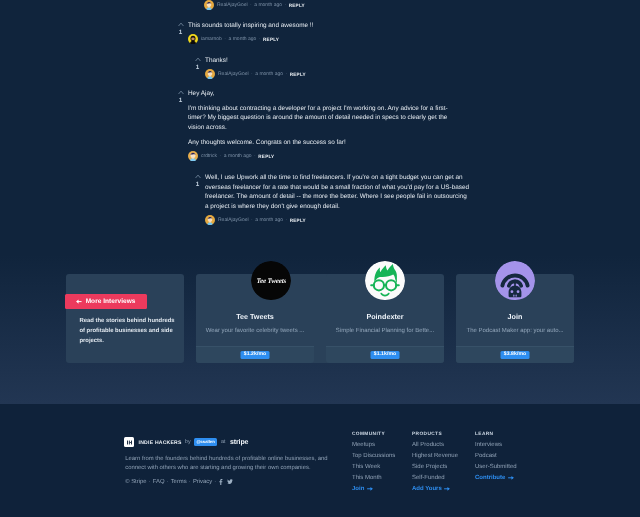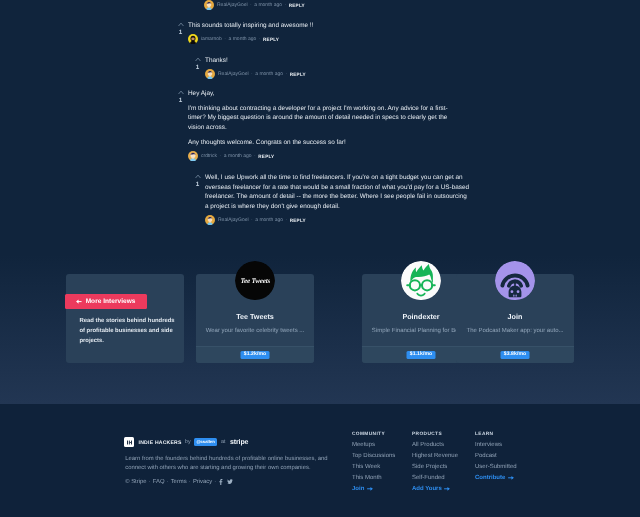--- a/index.html
+++ b/index.html
@@ -200,35 +200,35 @@
       <div class="morebtn">
         <svg width="5.6" height="5.2" viewBox="0 0 9 8">
             <path d="M8.3 4 H2.0" fill="none" stroke="#fff" stroke-width="1.6" stroke-linecap="round"></path>
             <path d="M4.1 0.5 L0.2 4 L4.1 7.5 Z" fill="#fff"></path>
           </svg>
         <span>More Interviews</span>
       </div>
       <div class="introtxt">Read the stories behind hundreds of profitable businesses and side projects.</div>
     </div>
 
-    <div class="card" style="left:196px;">
+    <div class="card" style="left:196px;padding-left:32px;">
       <div class="logo">
         <svg width="40" height="40" viewBox="0 0 40 40">
           <circle cx="20" cy="20" r="20" fill="#060606"></circle>
           <text x="20.3" y="21.9" text-anchor="middle" font-family="'Liberation Serif',serif" font-style="italic" font-weight="700" font-size="7.1" letter-spacing="-0.2" fill="#f4f4f4">Tee Tweets</text>
         </svg>
       </div>
       <div class="cname">Tee Tweets</div>
       <div class="ctag">Wear your favorite celebrity tweets ...</div>
       <div class="cfoot">
         <span class="badge">$1.2k/mo</span>
       </div>
     </div>
 
-    <div class="card" style="left:326px;margin-left:36px;">
+    <div class="card" style="left:326px;">
       <div class="logo">
         <svg width="40" height="40" viewBox="0 0 40 40">
           <circle cx="20" cy="20" r="20" fill="#fbfbfb"></circle>
           <g fill="#16b457">
             <path d="M9.4 21.0 C8.9 13.2 12.4 8.2 15.0 6.4 C14.6 8.4 14.8 10.0 15.3 11.2 C16.9 8.4 19.2 5.6 20.8 4.3 C20.9 6.5 21.6 8.3 22.5 9.5 C24.0 6.9 26.3 4.3 27.9 3.1 C28.1 5.5 28.9 7.5 30.0 8.9 C31.2 10.5 31.9 12.6 31.9 15.0 L31.9 22.2 C31.9 22.2 30.7 20.3 30.3 18.5 C29.8 16.0 29.2 14.4 28.2 13.6 C25.5 15.0 21.2 16.0 17.0 15.9 C14.5 15.8 12.9 16.3 11.9 17.7 C11.1 18.8 10.2 19.6 9.4 21.0 Z"></path>
             <path d="M17.0 32.1 a0.85 0.85 0 0 0-1.45 0.9 c0.95 1.45 2.6 2.4 4.45 2.4 s3.5-0.95 4.45-2.4 a0.85 0.85 0 0 0-1.45-0.9 c-0.66 1.0-1.75 1.65-3.0 1.65 s-2.34-0.65-3.0-1.65 Z"></path>
           </g>
           <g fill="none" stroke="#16b457" stroke-width="2.0">
             <circle cx="13.9" cy="24.3" r="5.1"></circle>
             <circle cx="26.1" cy="24.3" r="5.1"></circle>

